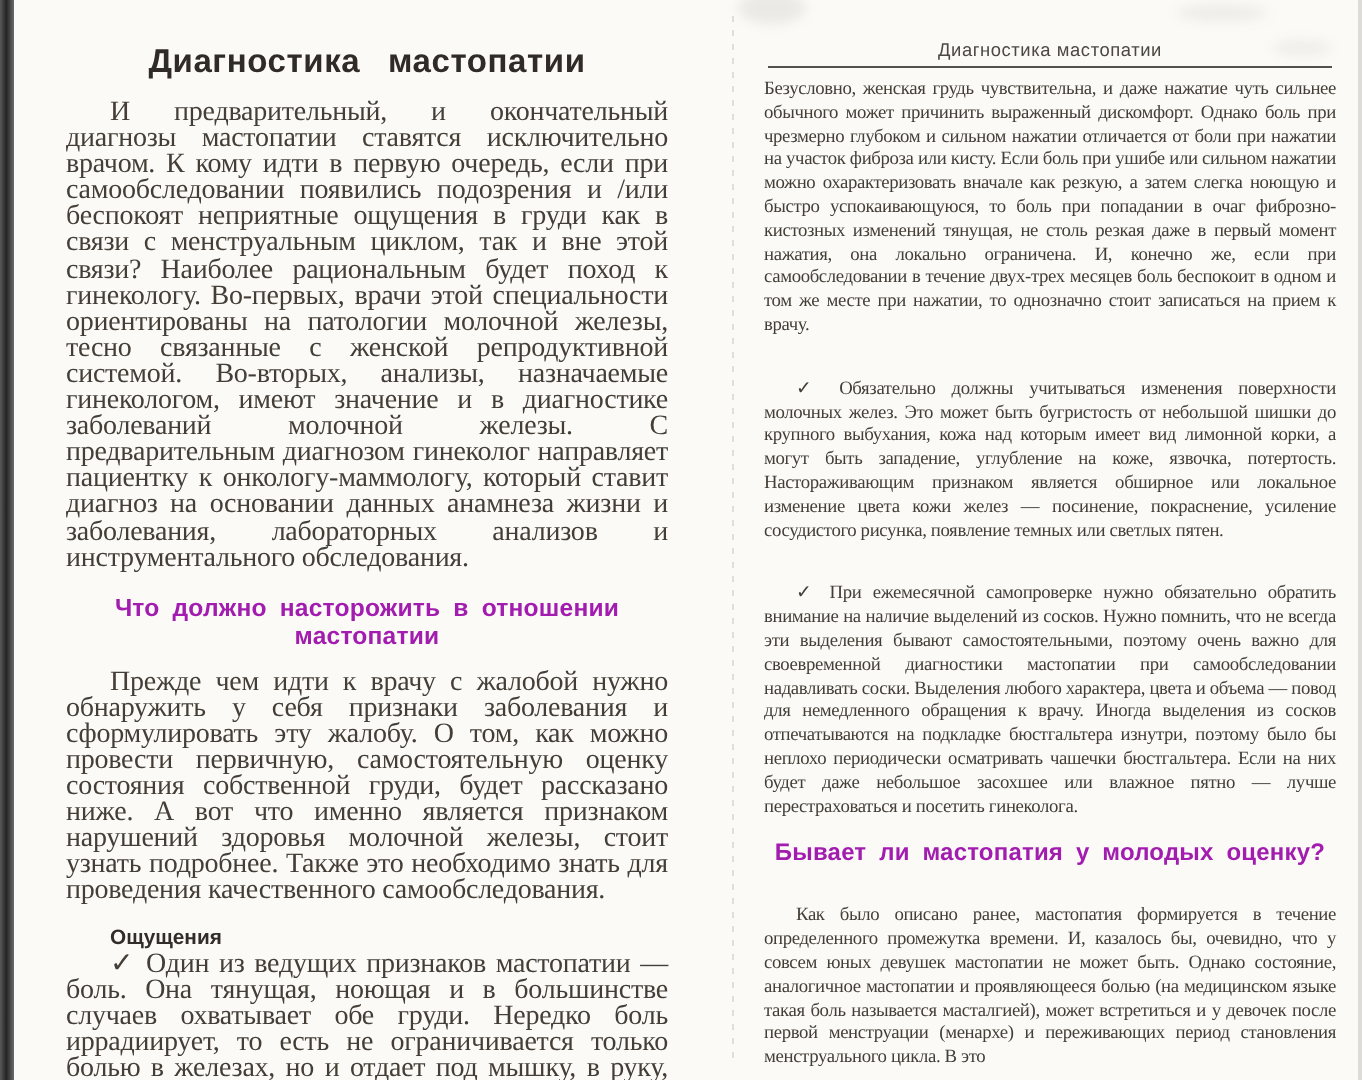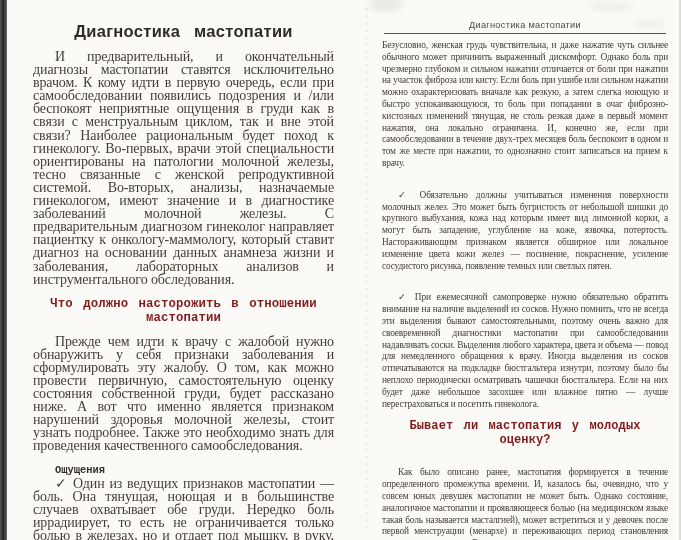--- a/index.html
+++ b/index.html
@@ -36,26 +36,26 @@
     font-family: "Liberation Sans", sans-serif;
     font-weight: bold; font-size: 16.5px; letter-spacing: 0.3px; word-spacing: 9px;
     text-align: center; color: #302b26; margin: 0 0 9px 0;
   }
   .body-text {
     font-size: 14px; line-height: 13.1px; letter-spacing: -0.12px;
     text-align: justify; margin: 0; color: #443e37;
   }
   .left-col .indent { text-indent: 22px; }
   .section-heading {
-    font-family: Liberation Mono, monospace;
+    font-family: Liberation Sans, sans-serif;
     font-weight: bold; font-size: 12.3px; word-spacing: 3px; letter-spacing: 0.1px;
-    text-align: center; color: #7f1d1d; margin: 11px 0 10px 0;
+    text-align: center; color: #a21caf; margin: 11px 0 10px 0;
   }
   .sub-heading {
-    font-family: Liberation Mono, monospace;
+    font-family: Liberation Sans, sans-serif;
     font-weight: bold; font-size: 10.4px; color: #322d28;
     margin: 11px 0 1px 0; padding-left: 22px;
   }
   .page-number {
     text-align: center; font-size: 9.8px; color: #4a443d; margin-top: 9px;
   }
 
   .running-head {
     font-family: "Liberation Sans", sans-serif;
     font-size: 9.2px; letter-spacing: 0.3px; text-align: center;

